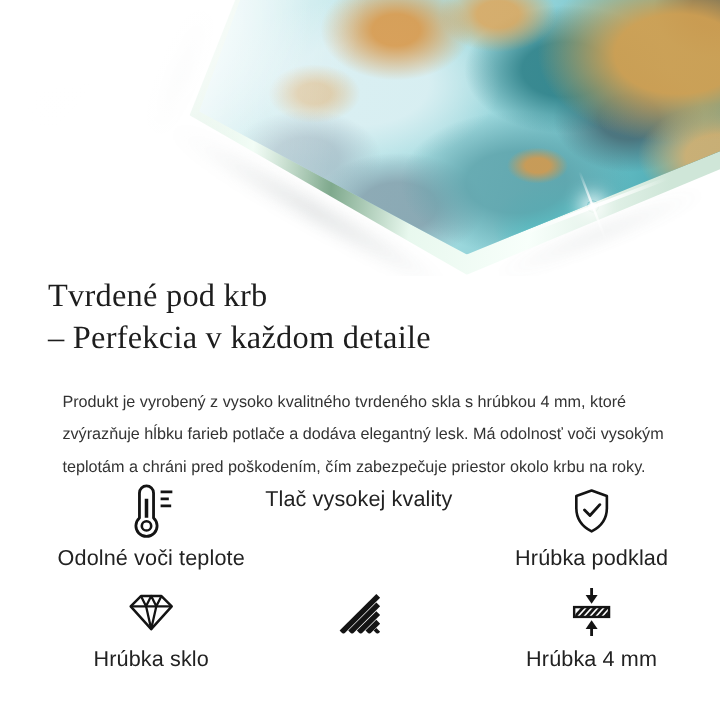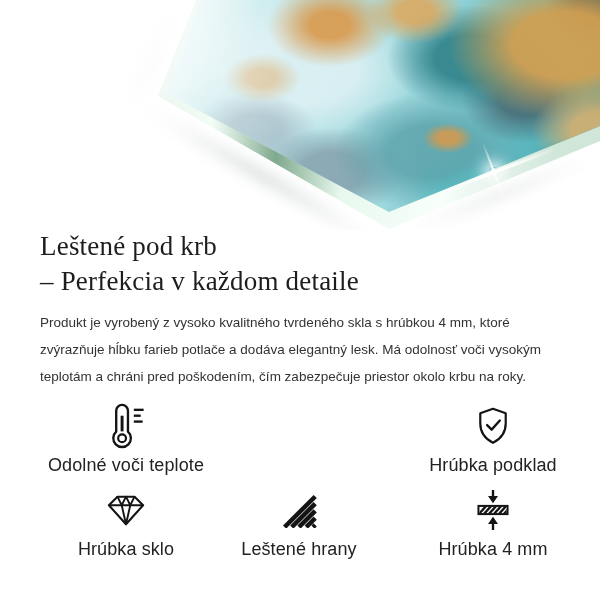--- a/index.html
+++ b/index.html
@@ -44,21 +44,21 @@
         background:linear-gradient(90deg,transparent,rgba(255,255,255,.9) 35%,#fff 50%,rgba(255,255,255,.9) 65%,transparent);}
   .sparkle::after{content:"";position:absolute;width:62px;height:2px;left:-31px;top:-1px;transform:rotate(69deg);
         background:linear-gradient(90deg,transparent,#fff 50%,transparent);}
   .sparkle-core{position:absolute;left:489px;top:167px;width:10px;height:10px;border-radius:50%;
         background:radial-gradient(circle,#fff 22%,rgba(255,255,255,.6) 52%,transparent 75%);
         box-shadow:0 0 14px 6px rgba(255,255,255,.85);}
 
   
   .title{position:absolute;left:40px;top:229px;margin:0;font-family:"Liberation Serif","DejaVu Serif",serif;
         font-weight:400;font-size:27px;line-height:35px;color:#1d1d1d;letter-spacing:.2px;}
-  .desc{position:absolute;left:40px;top:309px;width:512px;margin:0;font-size:13.5px;line-height:27px;color:#333;}
+  .desc{position:absolute;left:40px;top:309px;width:512px;margin:12px;font-size:13.5px;line-height:27px;color:#333;}
 
   
   .feature{position:absolute;width:190px;text-align:center;}
   .f-c1{left:31px;} .f-c2{left:204px;} .f-c3{left:398px;}
   .f-r1{top:401px;} .f-r2{top:485px;}
   .icon-box{height:49px;display:flex;align-items:center;justify-content:center;}
   .f-label{display:block;margin-top:5px;font-size:18px;color:#222;letter-spacing:.1px;}
   svg{display:block;}
   svg text{font-family:"Liberation Sans",sans-serif;}
 </style>
@@ -73,41 +73,42 @@
     <div class="shadow shadow-right"></div>
     <div class="glass-reflect"></div>
     <div class="glass-edge"></div>
     <div class="glass-print"></div>
     <div class="white-fade"></div>
     <span class="sparkle"></span>
     <span class="sparkle-core"></span>
   </div>
 
   <h1 class="title">
-    <span>Leštené pod krb</span><br>
+    <span>Tvrdené pod krb</span><br>
     <span>– Perfekcia v každom detaile</span>
   </h1>
 
   <p class="desc">Produkt je vyrobený z vysoko kvalitného tvrdeného skla s hrúbkou 4 mm, ktoré zvýrazňuje hĺbku farieb potlače a dodáva elegantný lesk. Má odolnosť voči vysokým teplotám a chráni pred poškodením, čím zabezpečuje priestor okolo krbu na roky.</p>
 
   <div class="feature f-c1 f-r1">
     <div class="icon-box">
       <svg width="44" height="47" viewBox="0 0 44 48" fill="none" stroke="#141414">
         <path d="M12 9 A6 6 0 0 1 24 9 L24 30.3 A9 9 0 1 1 12 30.3 Z" stroke-width="2.4" stroke-linejoin="round"></path>
         <line x1="18" y1="14" x2="18" y2="30" stroke-width="3"></line>
         <circle cx="18" cy="37" r="4" stroke-width="2.2"></circle>
         <line x1="30" y1="8" x2="40" y2="8" stroke-width="2.4"></line>
         <line x1="30" y1="14" x2="37" y2="14" stroke-width="2.4"></line>
         <line x1="30" y1="20" x2="39" y2="20" stroke-width="2.4"></line>
       </svg>
     </div>
     <span class="f-label">Odolné voči teplote</span>
   </div>
 
   <div class="feature f-c2 f-r1">
+    <span class="f-label">Tlač vysokej kvality</span>
   </div>
 
   <div class="feature f-c3 f-r1">
     <div class="icon-box">
       <svg width="38" height="40" viewBox="0 0 40 44" fill="none" stroke="#141414">
         <path d="M20 3 L34 8 V19 C34 29.5 28 36.5 20 40.5 C12 36.5 6 29.5 6 19 V8 Z" stroke-width="2.4" stroke-linejoin="round"></path>
         <path d="M13.5 21 L18.5 26 L27.5 16" stroke-width="2.6" stroke-linecap="round" stroke-linejoin="round"></path>
       </svg>
     </div>
     <span class="f-label">Hrúbka podklad</span>
@@ -128,21 +129,20 @@
   <div class="feature f-c2 f-r2">
     <div class="icon-box">
       <svg width="36" height="36" viewBox="0 0 40 40" fill="none" stroke="#141414">
         <path d="M4 39 L38 5" stroke-width="5"></path>
         <path d="M12 39 L38 13" stroke-width="5"></path>
         <path d="M20 39 L38 21" stroke-width="5"></path>
         <path d="M28 39 L38 29" stroke-width="5"></path>
         <path d="M35.5 39 L38 36.5" stroke-width="5"></path>
       </svg>
     </div>
-    <span class="f-label">Leštené hrany</span>
   </div>
 
   <div class="feature f-c3 f-r2">
     <div class="icon-box">
       <svg width="40" height="44" viewBox="0 0 44 48" fill="none">
         <defs>
             <clipPath id="barclip">
               <rect x="7" y="20" width="30" height="8"></rect>
             </clipPath>
           </defs>

